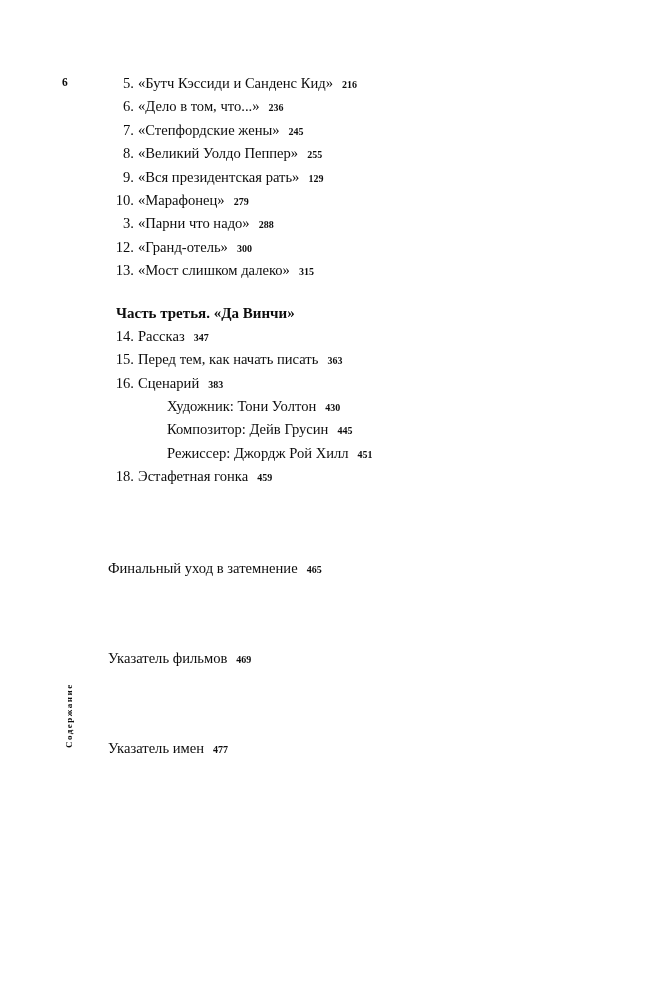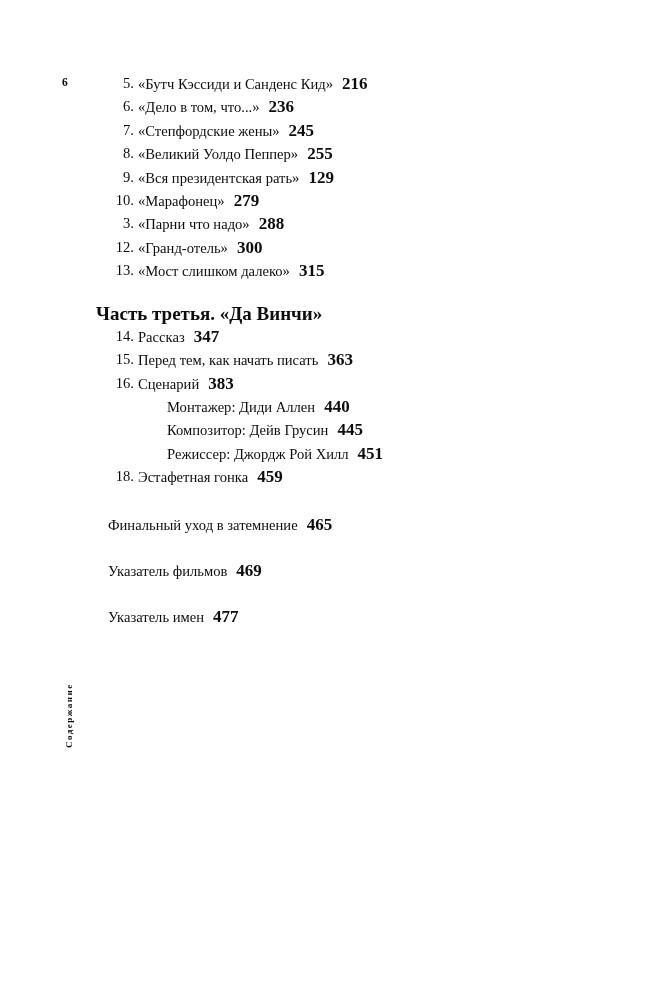--- a/index.html
+++ b/index.html
@@ -77,48 +77,49 @@
   }
 
   .ttl {
     position: absolute;
     left: 138px;
     font-size: 14.6px;
   }
 
   .pg {
     font-weight: bold;
-    font-size: 17px;
+    font-size: 10px;
     margin-left: 9px;
   }
 
   
   .part-head {
     position: relative;
     height: 23.4px;
     line-height: 23.4px;
     margin-top: 19px;
     white-space: nowrap;
   }
   .part-head .ttl {
-    left: 96px;
-    font-weight: bold;
-    font-size: 19px;
+    left: 116px;
+    font-weight: bold;
+    font-size: 15px;
   }
 
   
   .row.no-num .ttl { left: 138px; }
 
   
   .row.sub .ttl { left: 167px; }
 
   
   .row.standalone {
     height: 23.4px;
     line-height: 23.4px;
+    margin-top: 44px;
   }
   .row.standalone .ttl { left: 108px; }
 
   .gap-lg { height: 24px; }
   .gap-md { height: 23px; }
 </style>
 </head>
 <body>
 
 <div class="page">
@@ -180,21 +181,21 @@
         <span class="ttl"><span>Перед тем, как начать писать</span><span class="pg">363</span></span>
       </div>
       <div class="row">
         <span class="num">16.</span>
         <span class="ttl"><span>Сценарий</span><span class="pg">383</span></span>
       </div>
     </div>
 
     <div>
       <div class="row sub">
-        <span class="ttl"><span>Монтажер: Диди Аллен</span><span class="pg">440</span></span>
+        <span class="ttl"><span>Художник: Тони Уолтон</span><span class="pg">430</span></span>
       </div>
       <div class="row sub">
         <span class="ttl"><span>Композитор: Дейв Грусин</span><span class="pg">445</span></span>
       </div>
       <div class="row sub">
         <span class="ttl"><span>Режиссер: Джордж Рой Хилл</span><span class="pg">451</span></span>
       </div>
     </div>
 
     <div>

